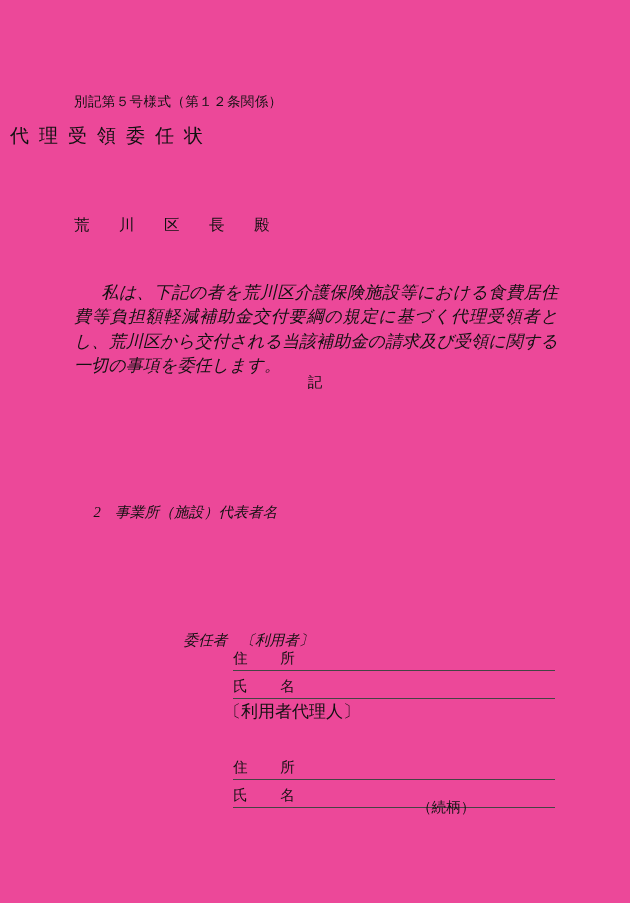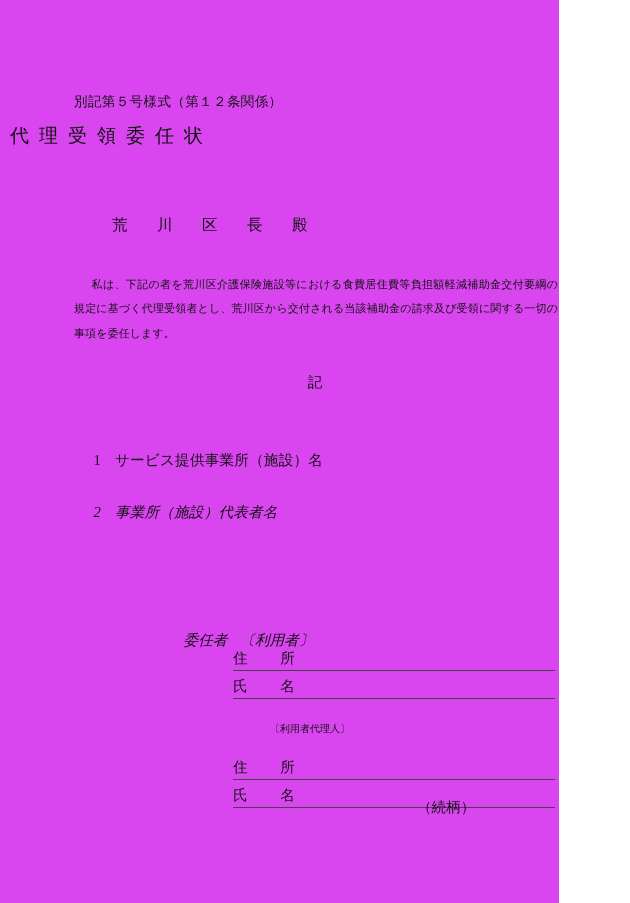--- a/index.html
+++ b/index.html
@@ -6,23 +6,23 @@
     margin: 0;
     padding: 0;
     background: #ffffff;
   }
   body {
     font-family: "Liberation Serif", "DejaVu Serif", serif;
     color: #111111;
   }
   .page {
     position: relative;
-    width: 559px;
+    width: 630px;
     height: 903px;
-    background: #d946ef;
+    background: #ec4899;
     overflow: hidden;
   }
 
   
   .abs { position: absolute; white-space: pre; }
   .jp  { font-family: "Liberation Serif", "DejaVu Serif", serif; }
 
   .form-no {
     left: 74px;
     top: 93px;
@@ -45,33 +45,33 @@
     top: 176px;
     font-size: 14.5px;
     letter-spacing: 20px;
   }
 
   .addressee {
     left: 74px;
     top: 215px;
     font-size: 15.5px;
     letter-spacing: 7px;
-    margin-left: 38px;
   }
 
   .body-text {
     left: 74px;
-    top: 272px;
+    top: 281px;
     width: 484px;
-    font-size: 11px;
+    font-size: 17px;
     line-height: 24.3px;
     text-indent: 1.6em;
     text-align: justify;
     letter-spacing: 0.1px;
     white-space: normal;
+    font-style: italic;
   }
 
   .ki-mark {
     left: 0;
     top: 373px;
     width: 630px;
     text-align: center;
     font-size: 14.5px;
   }
 
@@ -87,23 +87,22 @@
   .delegator-head {
     left: 169px;
     top: 614px;
     font-size: 14.6px;
     font-style: italic;
   }
   .delegator-head .gap { display: inline-block; width: 13px; }
 
   .agent-head {
     left: 224px;
-    top: 722px;
-    font-size: 10px;
-    margin-left: 46px;
+    top: 700px;
+    font-size: 17px;
   }
 
   
   .field-row {
     position: absolute;
     left: 233px;
     width: 322px;
     height: 24px;
     border-bottom: 1.3px solid #444444;
     text-align: right;
@@ -135,23 +134,20 @@
 
   <div class="abs jp doc-title">代理受領委任状</div>
 
 
   <div class="abs jp addressee">荒　川　区　長　殿</div>
 
   <div class="abs jp body-text">私は、下記の者を荒川区介護保険施設等における食費居住費等負担額軽減補助金交付要綱の規定に基づく代理受領者とし、荒川区から交付される当該補助金の請求及び受領に関する一切の事項を委任します。</div>
 
   <div class="abs jp ki-mark">記</div>
 
-  <div class="abs jp item item-1">
-    <span class="item-num">1</span><span>サービス提供事業所（施設）名</span>
-  </div>
 
   <div class="abs jp item item-2">
     <span class="item-num">2</span><span>事業所（施設）代表者名</span>
   </div>
 
   <div class="abs jp delegator-head">
     <span>委任者</span><span class="gap"></span><span>〔利用者〕</span>
   </div>
 
   <div class="field-row r1">

